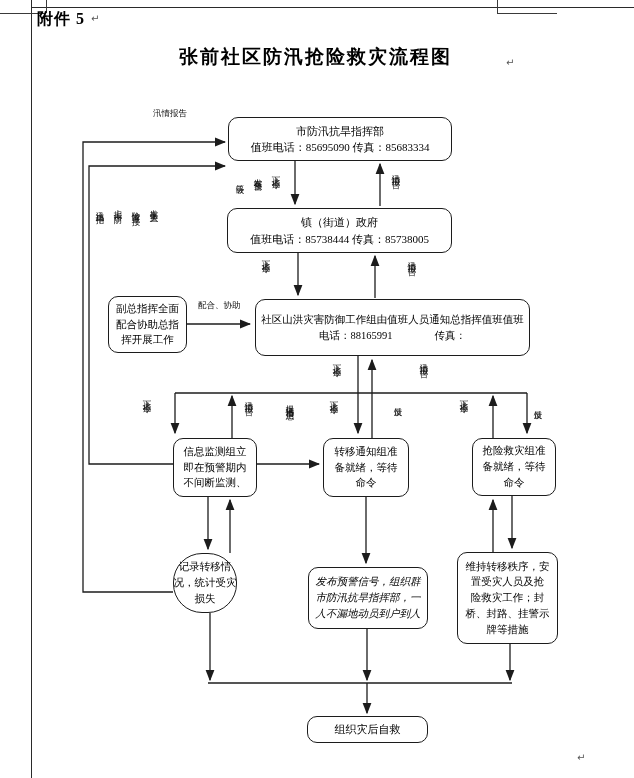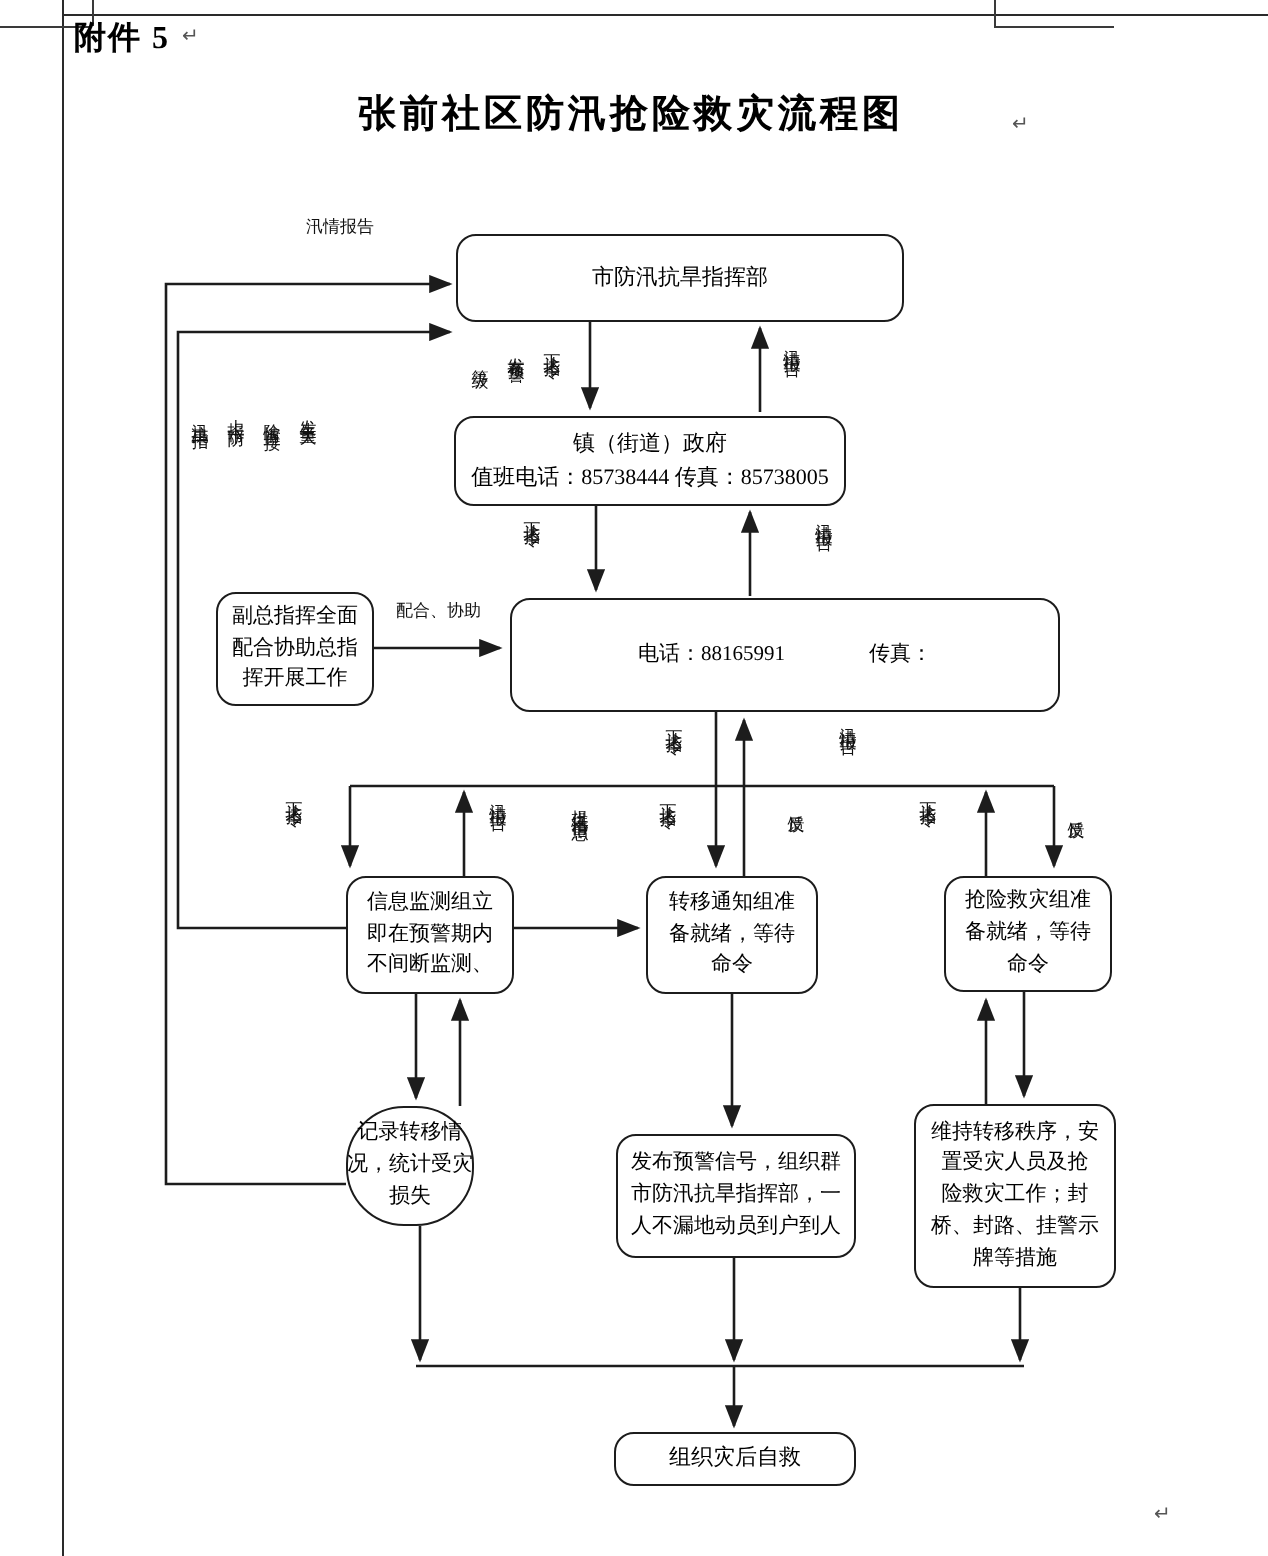--- a/index.html
+++ b/index.html
@@ -35,26 +35,28 @@
   <div class="mark" style="left:0;top:13px;width:46px;height:1px;"></div>
   <div class="mark" style="left:497px;top:0;width:1px;height:13px;"></div>
   <div class="mark" style="left:497px;top:13px;width:60px;height:1px;"></div>
 
   <div class="attach">附件 5</div>
   <div class="title">张前社区防汛抢险救灾流程图</div>
 
   <div id="stage">
       <div class="node" style="left: 228px; top: 117px; width: 224px; height: 44px; font-size: 11px;">
         <div class="ln">市防汛抗旱指挥部</div>
+        <div class="ln">值班电话：85695090  传真：85683334</div>
       </div>
-      <div class="node" style="left: 227px; top: 208px; width: 196px; height: 45px; font-size: 11px;">
+      <div class="node" style="left: 227px; top: 208px; width: 225px; height: 45px; font-size: 11px;">
         <div class="ln">镇（街道）政府</div>
         <div class="ln">值班电话：85738444  传真：85738005</div>
       </div>
       <div class="node" style="left: 255px; top: 299px; width: 275px; height: 57px; font-size: 10.5px;">
+        <div class="ln">社区山洪灾害防御工作组由值班人员通知总指挥值班值班</div>
         <div class="ln">电话：88165991　　　　传真：</div>
       </div>
       <div class="node" style="left: 108px; top: 296px; width: 79px; height: 57px; font-size: 10.5px;">
         <div class="ln">副总指挥全面</div>
         <div class="ln">配合协助总指</div>
         <div class="ln">挥开展工作</div>
       </div>
       <div class="node" style="left: 173px; top: 438px; width: 84px; height: 59px; font-size: 10.5px;">
         <div class="ln">信息监测组立</div>
         <div class="ln">即在预警期内</div>
@@ -68,21 +70,21 @@
       <div class="node" style="left: 472px; top: 438px; width: 84px; height: 58px; font-size: 10.5px;">
         <div class="ln">抢险救灾组准</div>
         <div class="ln">备就绪，等待</div>
         <div class="ln">命令</div>
       </div>
       <div class="node" style="left: 173px; top: 553px; width: 64px; height: 60px; font-size: 10.5px; border-radius: 29px;">
         <div class="ln">记录转移情</div>
         <div class="ln">况，统计受灾</div>
         <div class="ln">损失</div>
       </div>
-      <div class="node" style="left: 308px; top: 567px; width: 120px; height: 62px; font-size: 10.5px;">
+      <div class="node" style="left: 308px; top: 567px; width: 120px; height: 62px; font-size: 10.5px; font-style: italic;">
         <div class="ln">发布预警信号，组织群</div>
         <div class="ln">市防汛抗旱指挥部，一</div>
         <div class="ln">人不漏地动员到户到人</div>
       </div>
       <div class="node" style="left: 457px; top: 552px; width: 101px; height: 92px; font-size: 10.5px;">
         <div class="ln">维持转移秩序，安</div>
         <div class="ln">置受灾人员及抢</div>
         <div class="ln">险救灾工作；封</div>
         <div class="ln">桥、封路、挂警示</div>
         <div class="ln">牌等措施</div>

